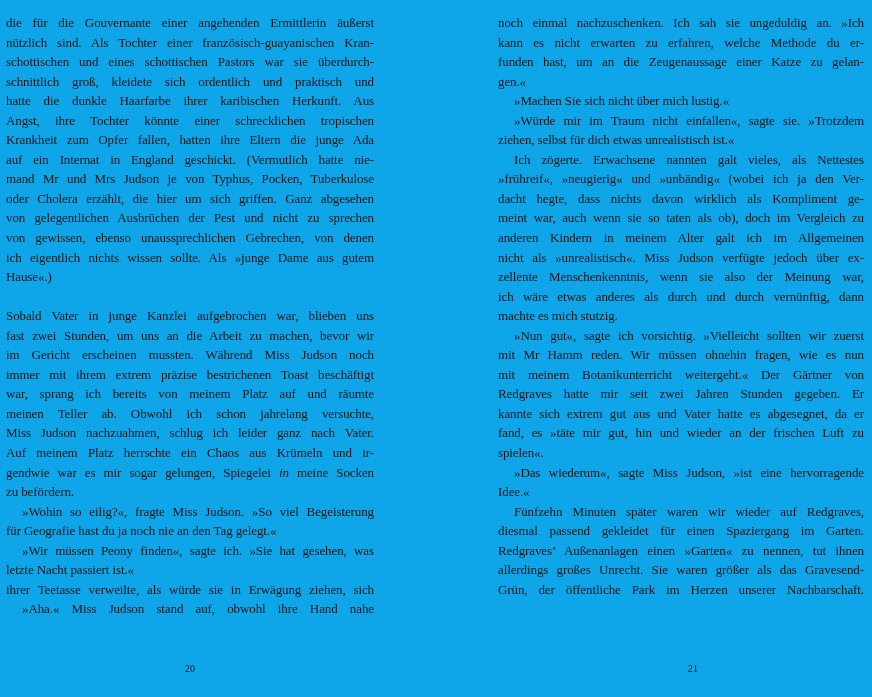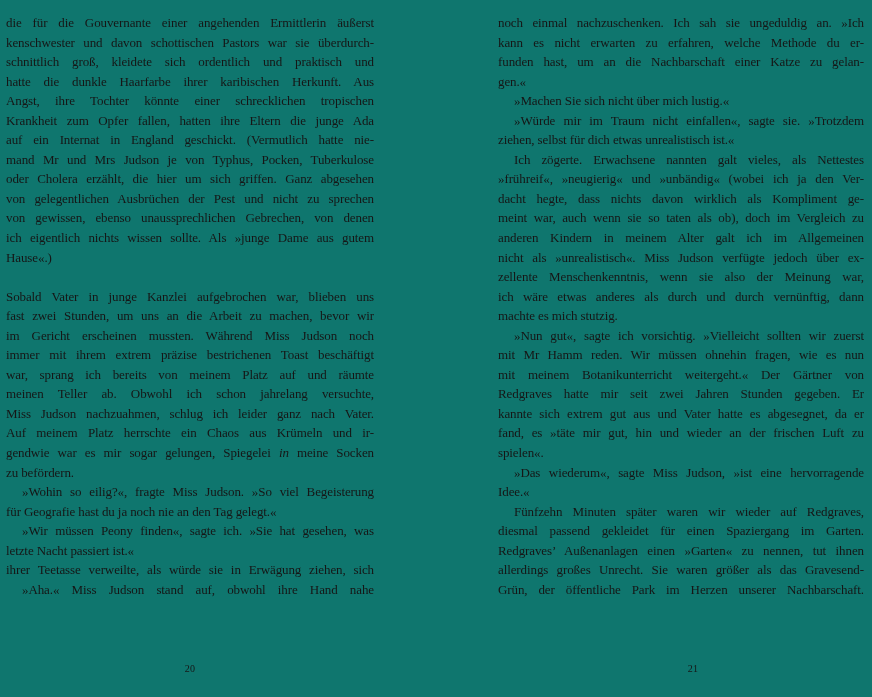--- a/index.html
+++ b/index.html
@@ -4,21 +4,21 @@
 <style>
   html, body {
     margin: 0;
     padding: 0;
     background: #ffffff;
   }
   .spread {
     position: relative;
     width: 872px;
     height: 697px;
-    background: #0f766e;
+    background: #0ea5e9;
     font-family: "Liberation Serif", serif;
     color: #161616;
     overflow: hidden;
   }
   .page {
     position: absolute;
     top: 0;
     height: 100%;
   }
   .page-text {
@@ -55,21 +55,22 @@
 </style>
 </head>
 <body>
 
 <div class="spread">
 
   <section class="page">
     <div class="page-text pt-left">
         <div class="para">
           <div class="ln just">die für die Gouvernante einer angehenden Ermittlerin äußerst</div>
-          <div class="ln just">kenschwester und davon schottischen Pastors war sie überdurch-</div>
+          <div class="ln just">nützlich sind. Als Tochter einer französisch-guayanischen Kran-</div>
+          <div class="ln just">schottischen und eines schottischen Pastors war sie überdurch-</div>
           <div class="ln just">schnittlich groß, kleidete sich ordentlich und praktisch und</div>
           <div class="ln just">hatte die dunkle Haarfarbe ihrer karibischen Herkunft. Aus</div>
           <div class="ln just">Angst, ihre Tochter könnte einer schrecklichen tropischen</div>
           <div class="ln just">Krankheit zum Opfer fallen, hatten ihre Eltern die junge Ada</div>
           <div class="ln just">auf ein Internat in England geschickt. (Vermutlich hatte nie-</div>
           <div class="ln just">mand Mr und Mrs Judson je von Typhus, Pocken, Tuberkulose</div>
           <div class="ln just">oder Cholera erzählt, die hier um sich griffen. Ganz abgesehen</div>
           <div class="ln just">von gelegentlichen Ausbrüchen der Pest und nicht zu sprechen</div>
           <div class="ln just">von gewissen, ebenso unaussprechlichen Gebrechen, von denen</div>
           <div class="ln just">ich eigentlich nichts wissen sollte. Als »junge Dame aus gutem</div>
@@ -101,21 +102,21 @@
         </div>
       </div>
     <div class="page-number pn-left">20</div>
   </section>
 
   <section class="page">
     <div class="page-text pt-right">
         <div class="para">
           <div class="ln just">noch einmal nachzuschenken. Ich sah sie ungeduldig an. »Ich</div>
           <div class="ln just">kann es nicht erwarten zu erfahren, welche Methode du er-</div>
-          <div class="ln just">funden hast, um an die Nachbarschaft einer Katze zu gelan-</div>
+          <div class="ln just">funden hast, um an die Zeugenaussage einer Katze zu gelan-</div>
           <div class="ln">gen.«</div>
         </div>
         <div class="para">
           <div class="ln ind">»Machen Sie sich nicht über mich lustig.«</div>
         </div>
         <div class="para">
           <div class="ln just ind">»Würde mir im Traum nicht einfallen«, sagte sie. »Trotzdem</div>
           <div class="ln">ziehen, selbst für dich etwas unrealistisch ist.«</div>
         </div>
         <div class="para">

